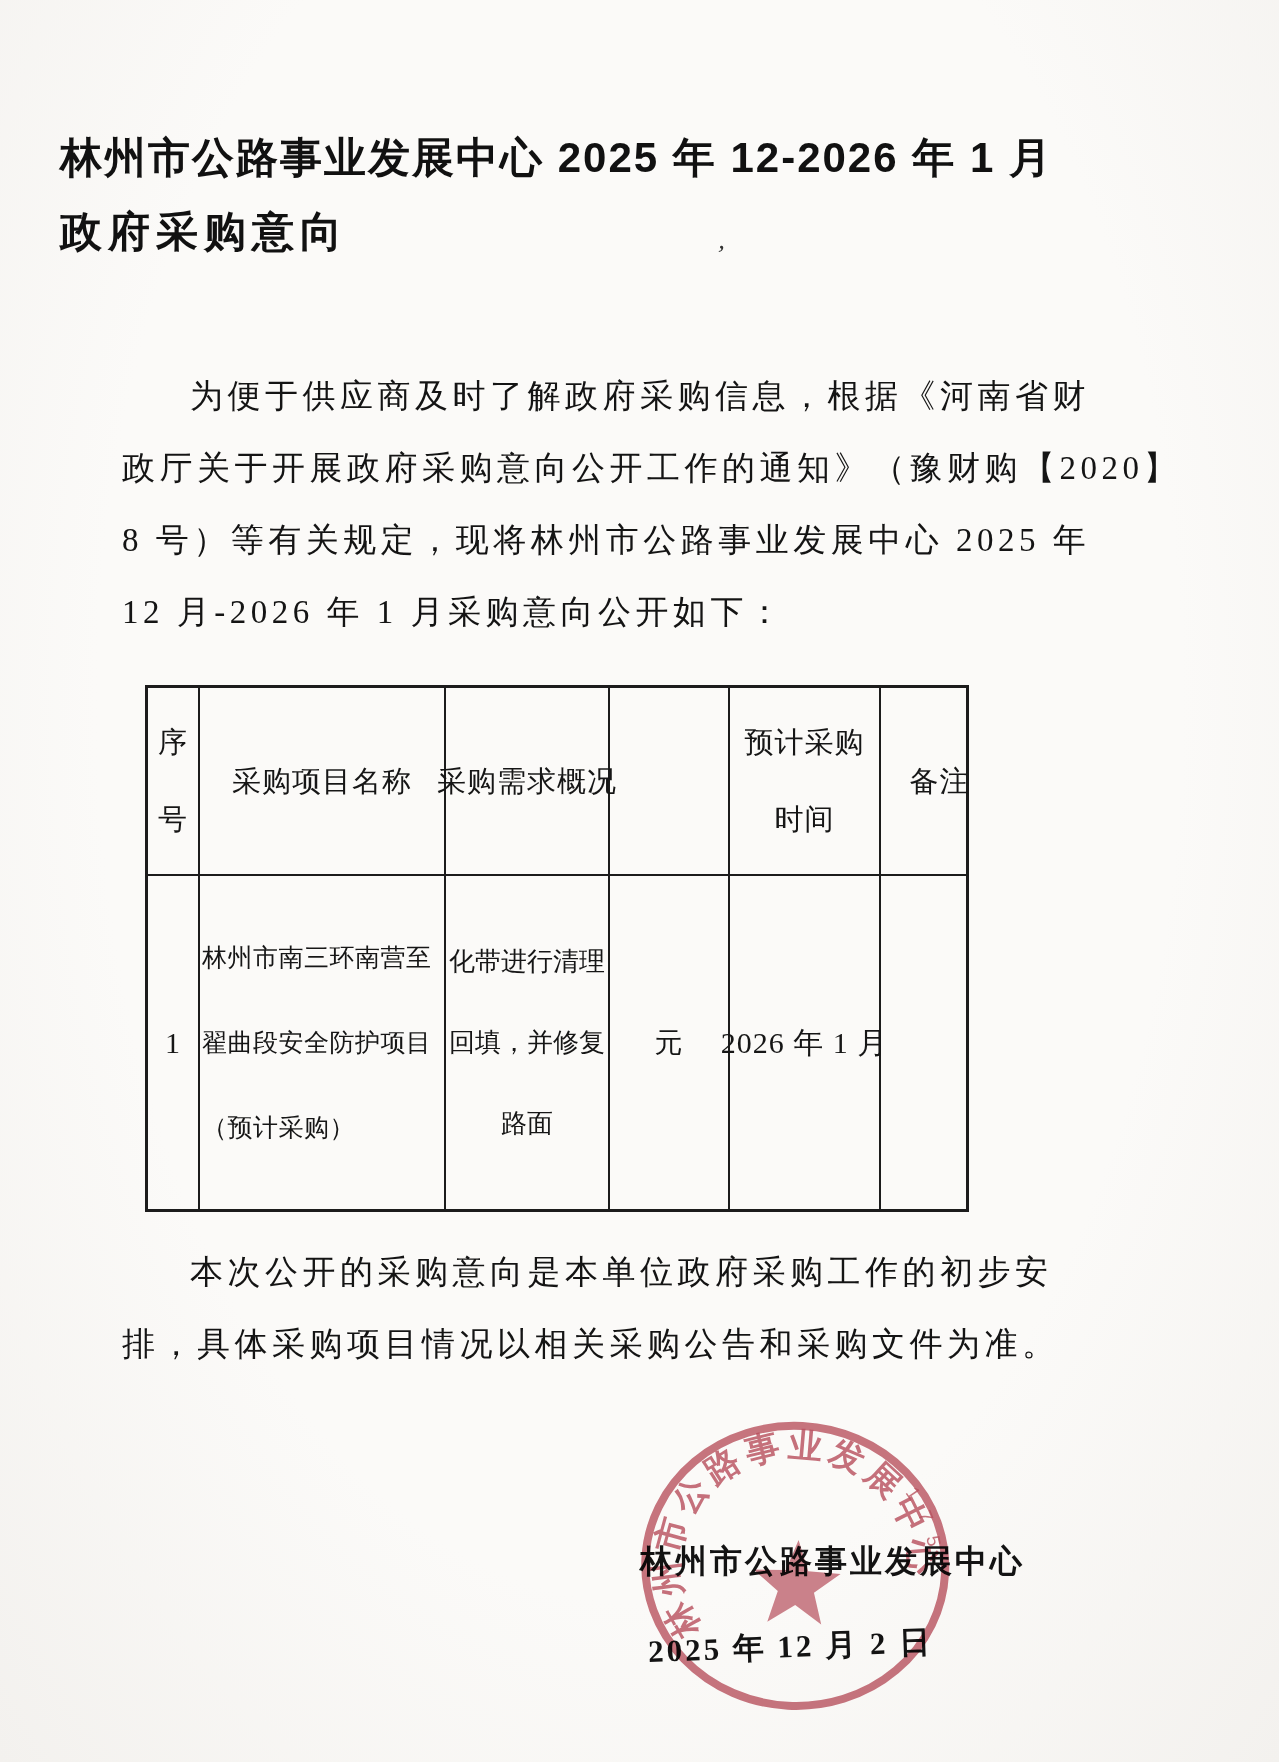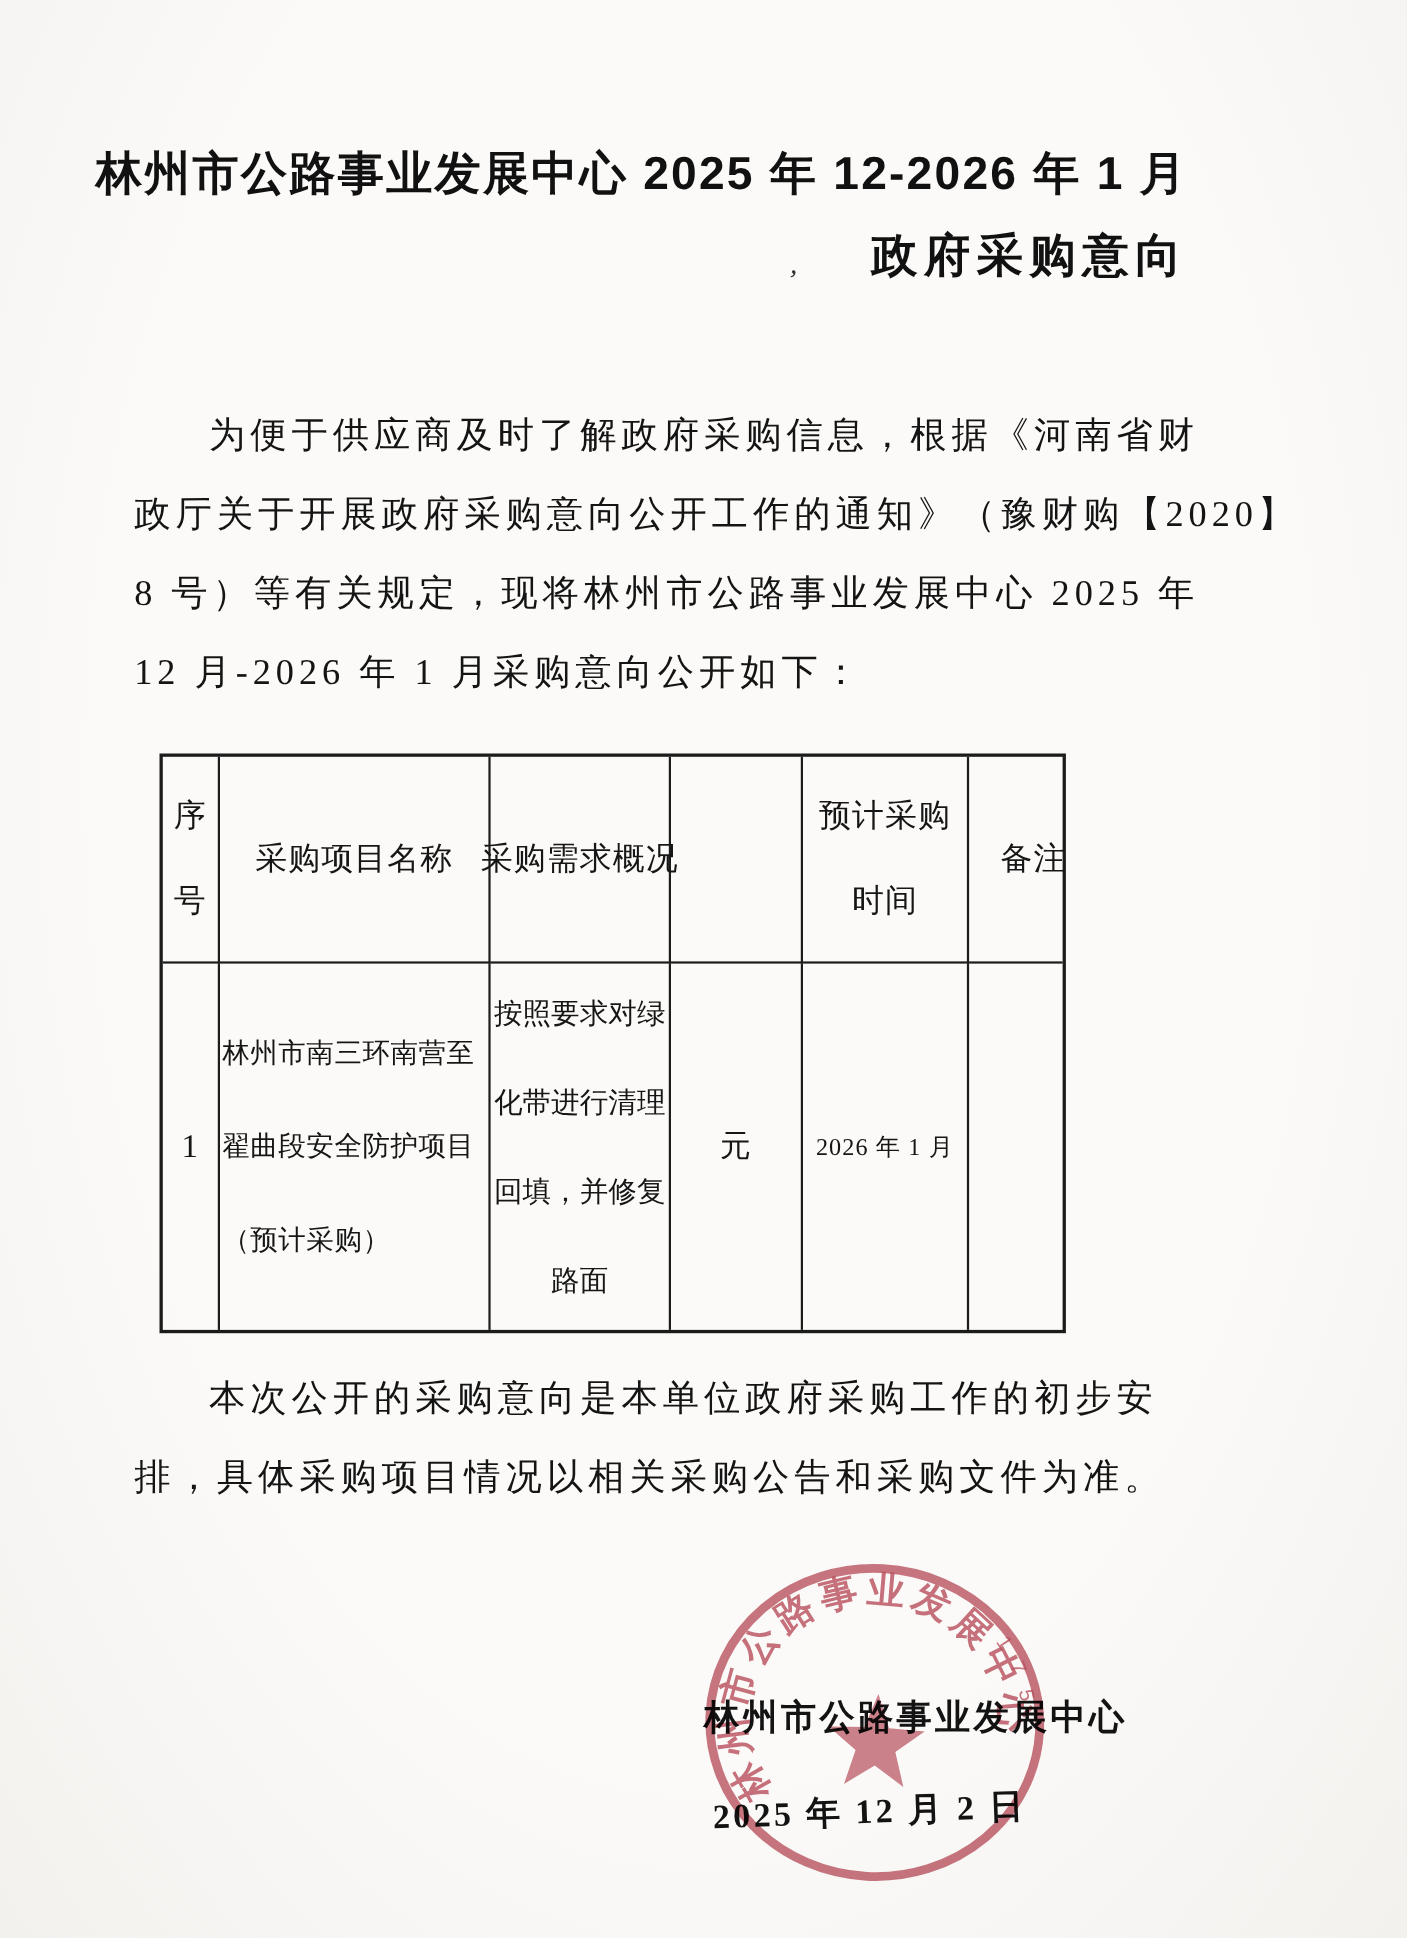--- a/index.html
+++ b/index.html
@@ -8,21 +8,21 @@
     width:1279px;height:1762px;
     margin:0 auto;
     background:
       radial-gradient(ellipse at 50% 40%, #fbfaf8 60%, #f3f1ee 100%);
     color:#171717;
     font-family:"Liberation Serif","DejaVu Serif",serif;
     overflow:hidden;
   }
   .title{
     position:absolute;left:60px;top:128px;width:1020px;
-    text-align:right;
+    text-align:left;
     font-family:"Liberation Sans","DejaVu Sans",sans-serif;
     font-weight:900;
     font-size:42px;letter-spacing:2px;
     line-height:60px;
     color:#111;
   }
   .title .t2{display:block;margin-top:14px;letter-spacing:6px;}
   .artifact{
     position:absolute;left:716px;top:240px;
     font-size:26px;color:#333;transform:rotate(8deg);
@@ -56,21 +56,21 @@
     text-align:center;
   }
   .cell.lastcol{border-right:none;padding-left:32px;}
   .cell.lastrow{border-bottom:none;}
   .cell .l{display:block;line-height:77px;white-space:nowrap;}
   .cell-name-data{align-items:flex-start;padding-left:2px;text-align:left;}
   .cell-name-data .l{line-height:85px;font-size:25px;letter-spacing:0.5px;}
   .cell-demand-data .l{line-height:81px;font-size:26px;letter-spacing:0;}
   .cell-budget-data .l{line-height:81px;font-size:28px;}
   .cell-no-data{font-size:30px;}
-  .cell-time-data{font-size:22px;}
+  .cell-time-data{font-size:30px;}
   
   .sig-org{
     position:absolute;left:640px;top:1540px;
     font-size:32px;letter-spacing:3px;white-space:nowrap;
     color:#131313;font-weight:600;
   }
   .sig-date{
     position:absolute;left:648px;top:1626px;
     font-size:31px;letter-spacing:3px;white-space:nowrap;
     color:#131313;font-weight:600;
@@ -129,21 +129,20 @@
 
     <div class="cell lastrow cell-no-data">
       <span class="l">1</span>
     </div>
     <div class="cell lastrow cell-name-data">
       <span class="l">林州市南三环南营至</span>
       <span class="l">翟曲段安全防护项目</span>
       <span class="l">（预计采购）</span>
     </div>
     <div class="cell lastrow cell-demand-data">
-      <span class="l">按照要求对绿</span>
       <span class="l">化带进行清理</span>
       <span class="l">回填，并修复</span>
       <span class="l">路面</span>
     </div>
     <div class="cell lastrow cell-budget-data">
       <span class="l">元</span>
     </div>
     <div class="cell lastrow cell-time-data">
       <span class="l">2026 年 1 月</span>
     </div>

